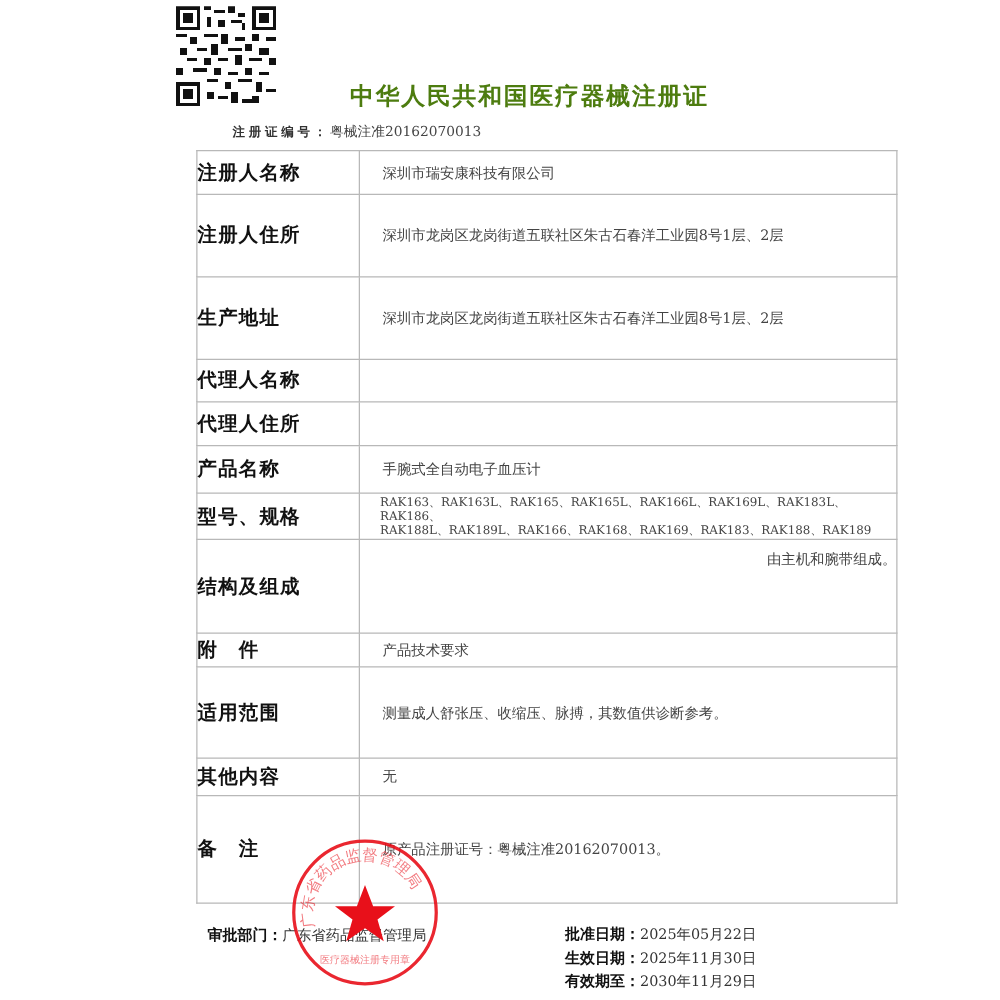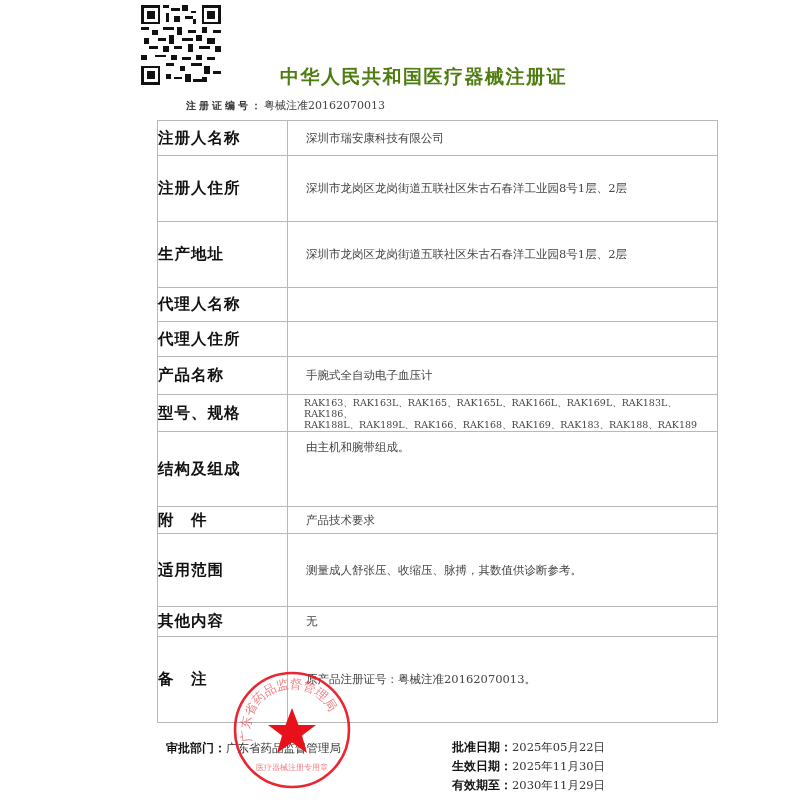--- a/index.html
+++ b/index.html
@@ -8,21 +8,21 @@
   .qr { position: absolute; left: 138px; top: 5px; width: 86px; height: 80px; }
   .title { position: absolute; left: 280px; top: 64px; width: 420px; font-size: 19px; font-weight: bold; letter-spacing: 1.5px; color: #4d7c0f; }
   .regno { position: absolute; left: 186px; top: 98px; font-size: 10px; }
   .regno .lbl { font-weight: bold; letter-spacing: 3px; color: #333; }
   .regno .val { font-family: "DejaVu Serif", "Liberation Serif", serif; font-size: 11px; color: #444; }
   table.cert { position: absolute; left: 157px; top: 120px; width: 561px; border-collapse: collapse; }
   table.cert td { border: 1.2px solid #b8b8b8; vertical-align: middle; }
   table.cert td.lbl { width: 130px; text-align: left; font-weight: bold; font-size: 15.5px; letter-spacing: 1px; color: #111; }
   table.cert td.val { padding-left: 18px; font-family: "DejaVu Serif", "Liberation Serif", serif; font-size: 11.5px; color: #444; }
   table.cert td.val.small { font-size: 9.5px; line-height: 11px; padding-left: 16px; margin-top: 19px; }
-  table.cert td.val.top { vertical-align: top; padding-top: 8px; }
+  table.cert td.val.top { vertical-align: top; padding-top: 8px; text-align: right; }
   .footer { position: absolute; font-size: 12px; }
   .footer .k { font-weight: bold; color: #111; }
   .footer .v { font-family: "DejaVu Serif", "Liberation Serif", serif; color: #333; font-size: 11.5px; }
   .approver { left: 166px; top: 740px; }
   .dates { left: 452px; top: 738px; line-height: 19px; }
   .stamp { position: absolute; left: 232px; top: 670px; width: 120px; height: 120px; pointer-events: none; }
 </style>
 </head>
 <body>
 

